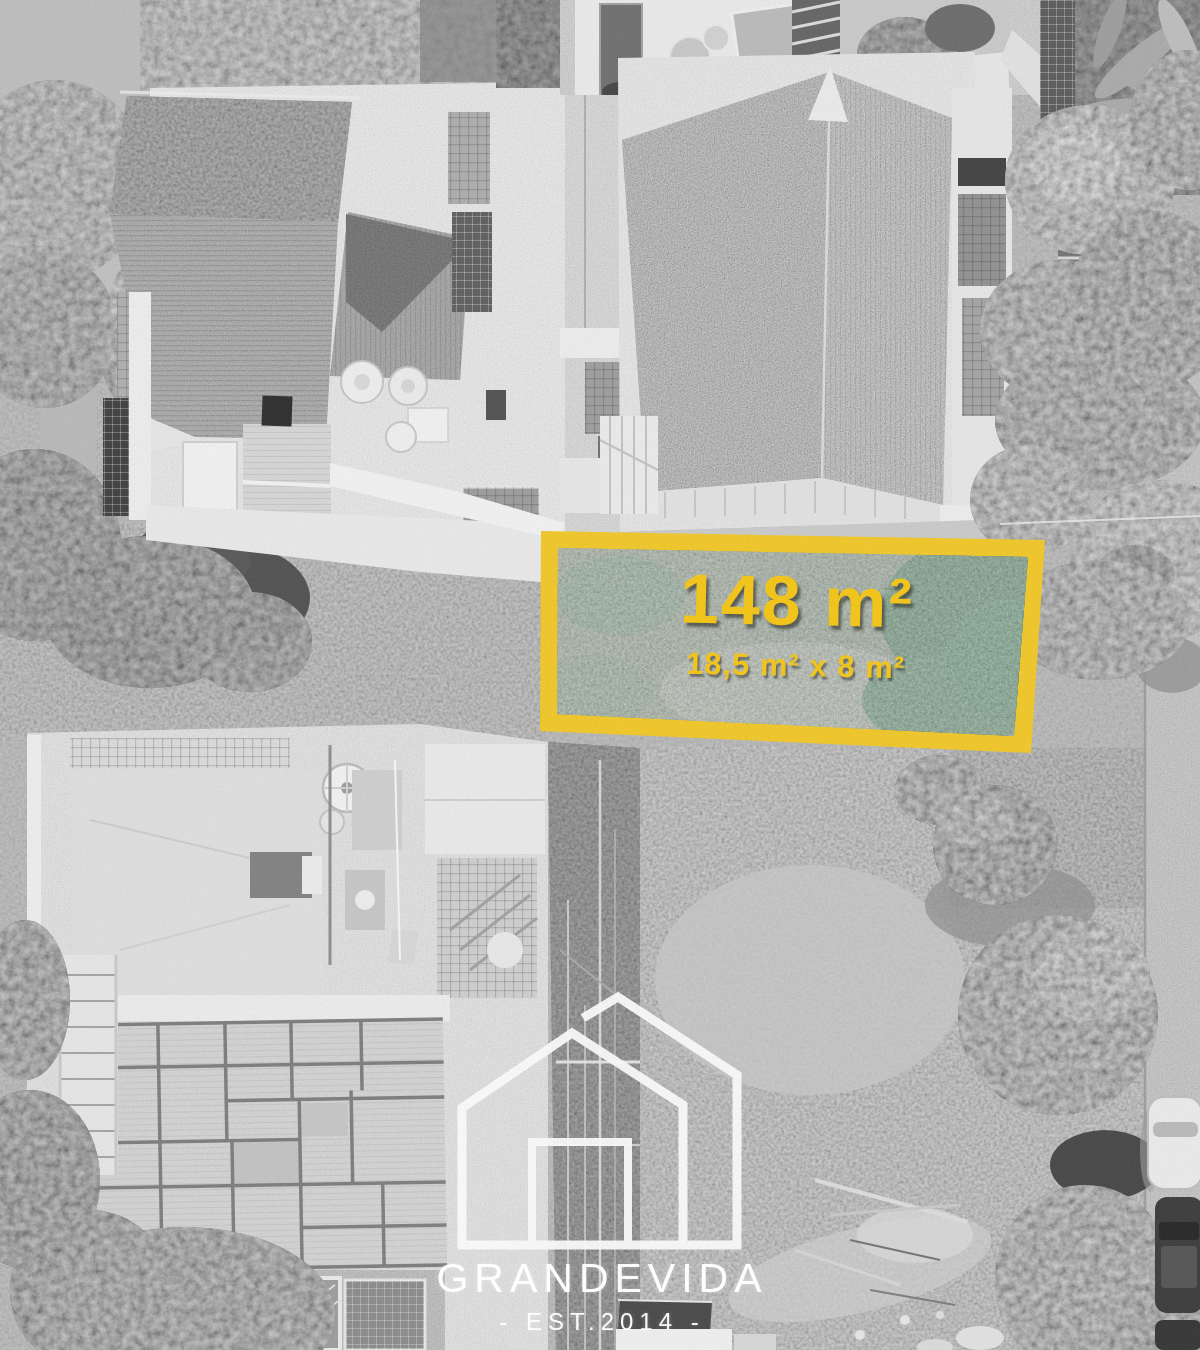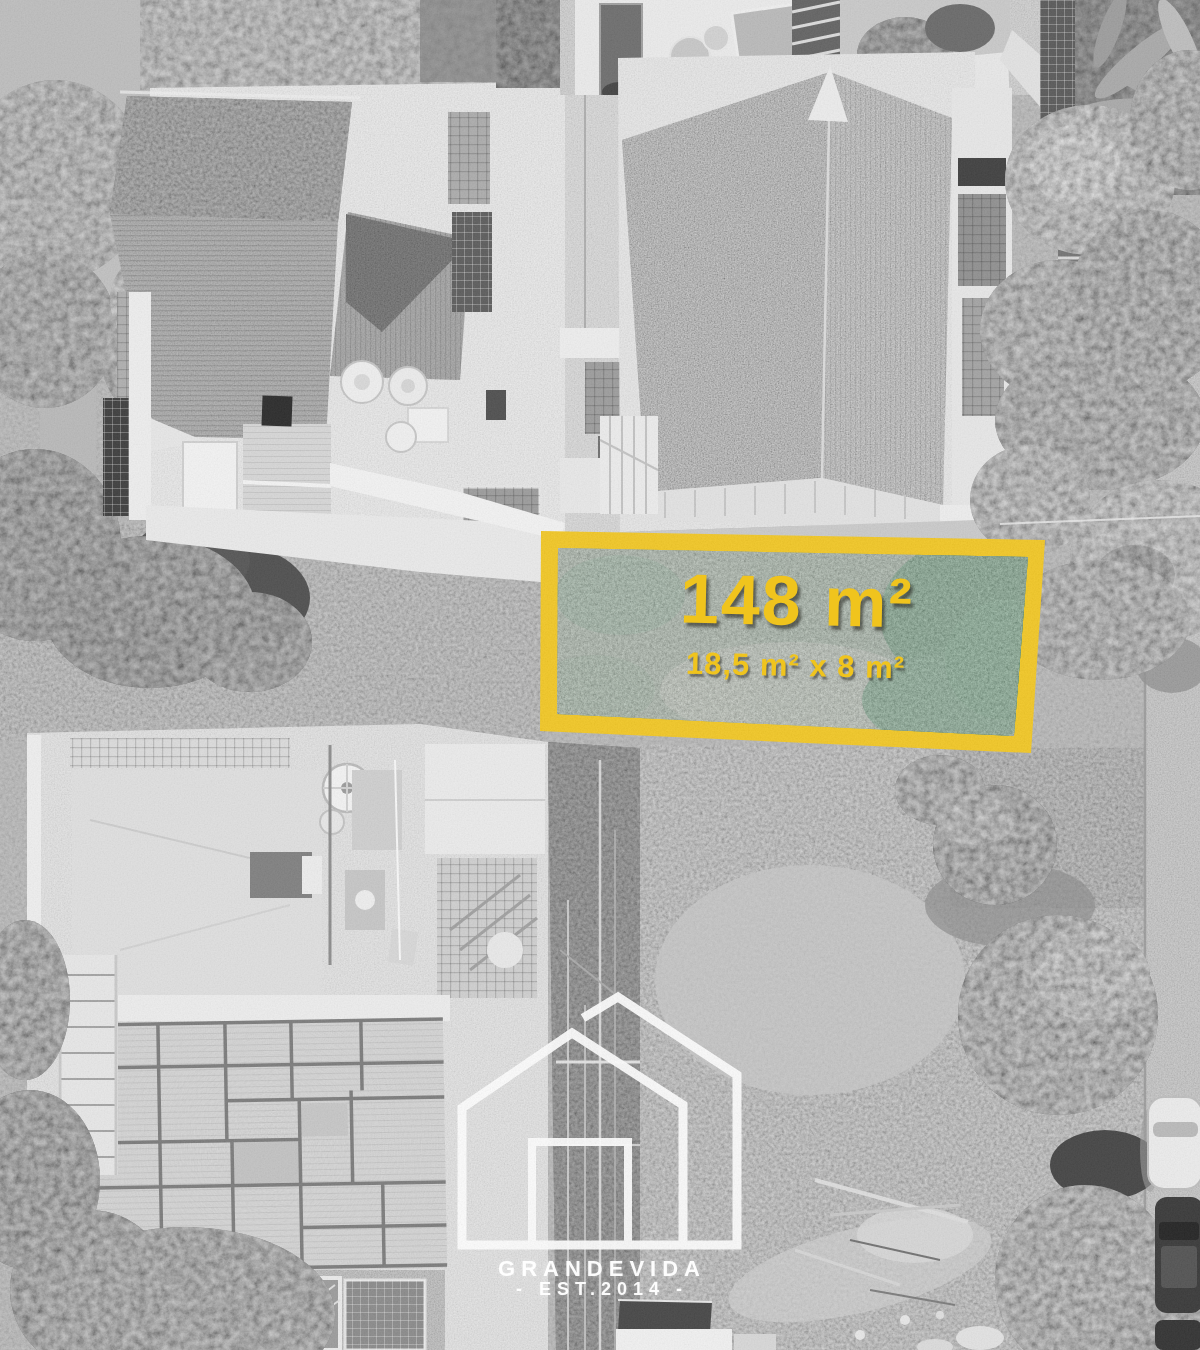--- a/index.html
+++ b/index.html
@@ -10,23 +10,23 @@
   #plot-text{position:absolute;left:541px;top:536px;width:510px;height:210px;
     display:flex;flex-direction:column;align-items:center;justify-content:flex-start;
     padding-top:30px;box-sizing:border-box;transform:rotate(1.2deg);pointer-events:none;}
   #plot-area{font-size:70px;line-height:1;font-weight:700;letter-spacing:2px;color:#f0c41d;
     text-shadow:3px 4px 3px rgba(35,35,28,.58);}
   #plot-dims{margin-top:14px;font-size:31px;line-height:1;font-weight:700;letter-spacing:1px;
     color:#f0c41d;text-shadow:2px 3px 2px rgba(35,35,28,.52);}
   
   #brand{position:absolute;left:339px;top:1258px;width:520px;text-align:center;
     color:rgba(255,255,255,.96);pointer-events:none;}
-  #brand-name{font-size:22px;line-height:1;font-weight:700;letter-spacing:6px;text-indent:6px;
+  #brand-name{font-size:41px;line-height:1;font-weight:400;letter-spacing:6px;text-indent:6px;
     text-shadow:0 0 5px rgba(255,255,255,.35);}
-  #brand-est{font-size:18px;line-height:1;font-weight:700;letter-spacing:6px;text-indent:6px;
+  #brand-est{margin-top:11px;font-size:24px;line-height:1;font-weight:400;letter-spacing:6px;text-indent:6px;
     text-shadow:0 0 4px rgba(255,255,255,.3);}
 </style>
 </head>
 <body>
 
 <div id="stage">
 
 <svg id="scene" width="1200" height="1350" viewBox="0 0 1200 1350" xmlns="http://www.w3.org/2000/svg">
   <defs>
     <filter id="fFine" x="-5%" y="-5%" width="110%" height="110%">

